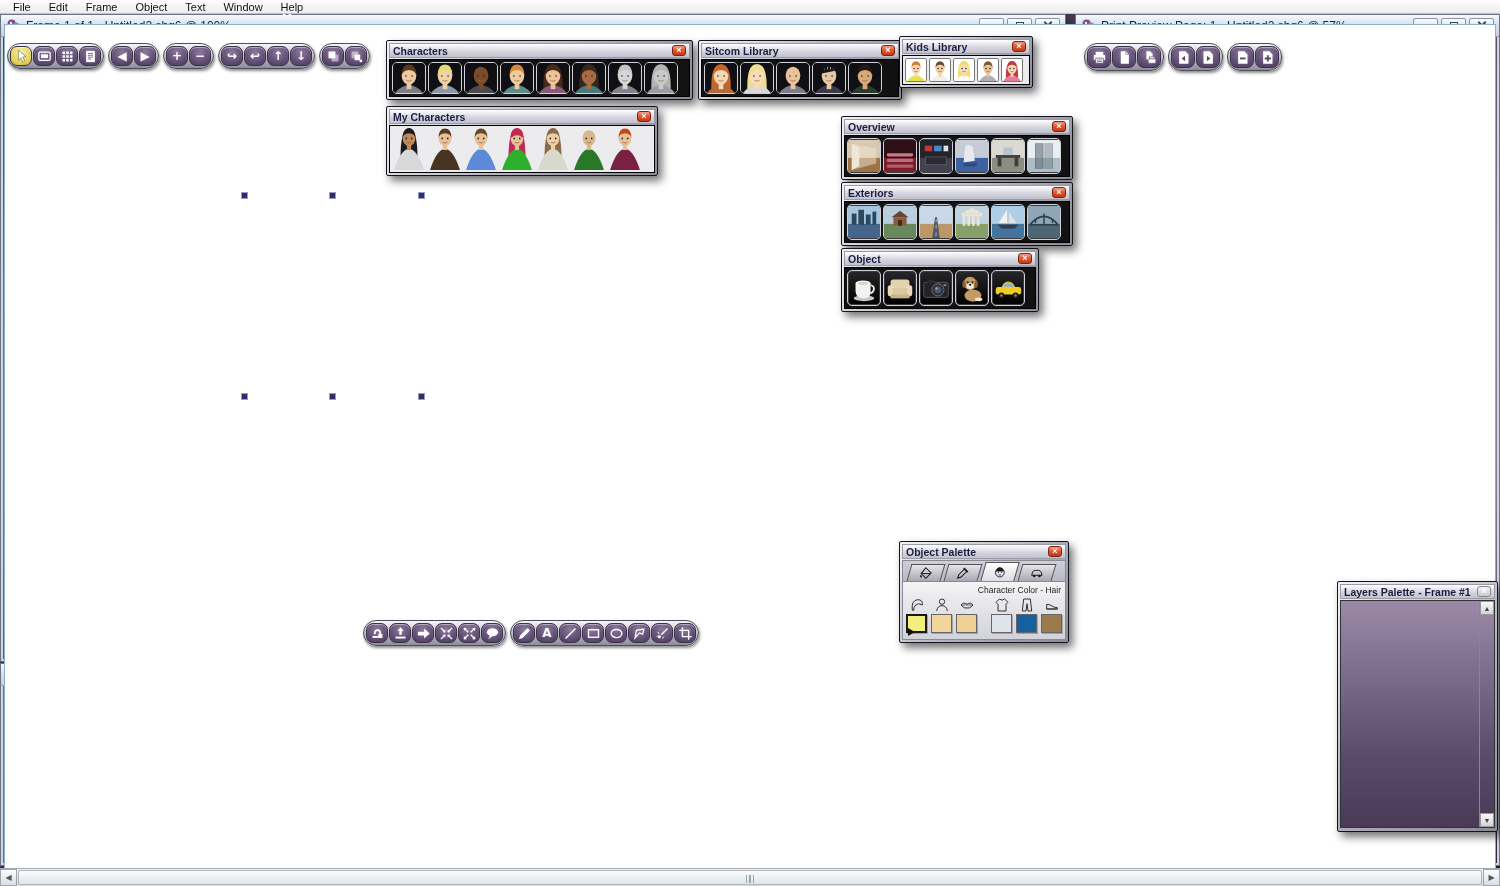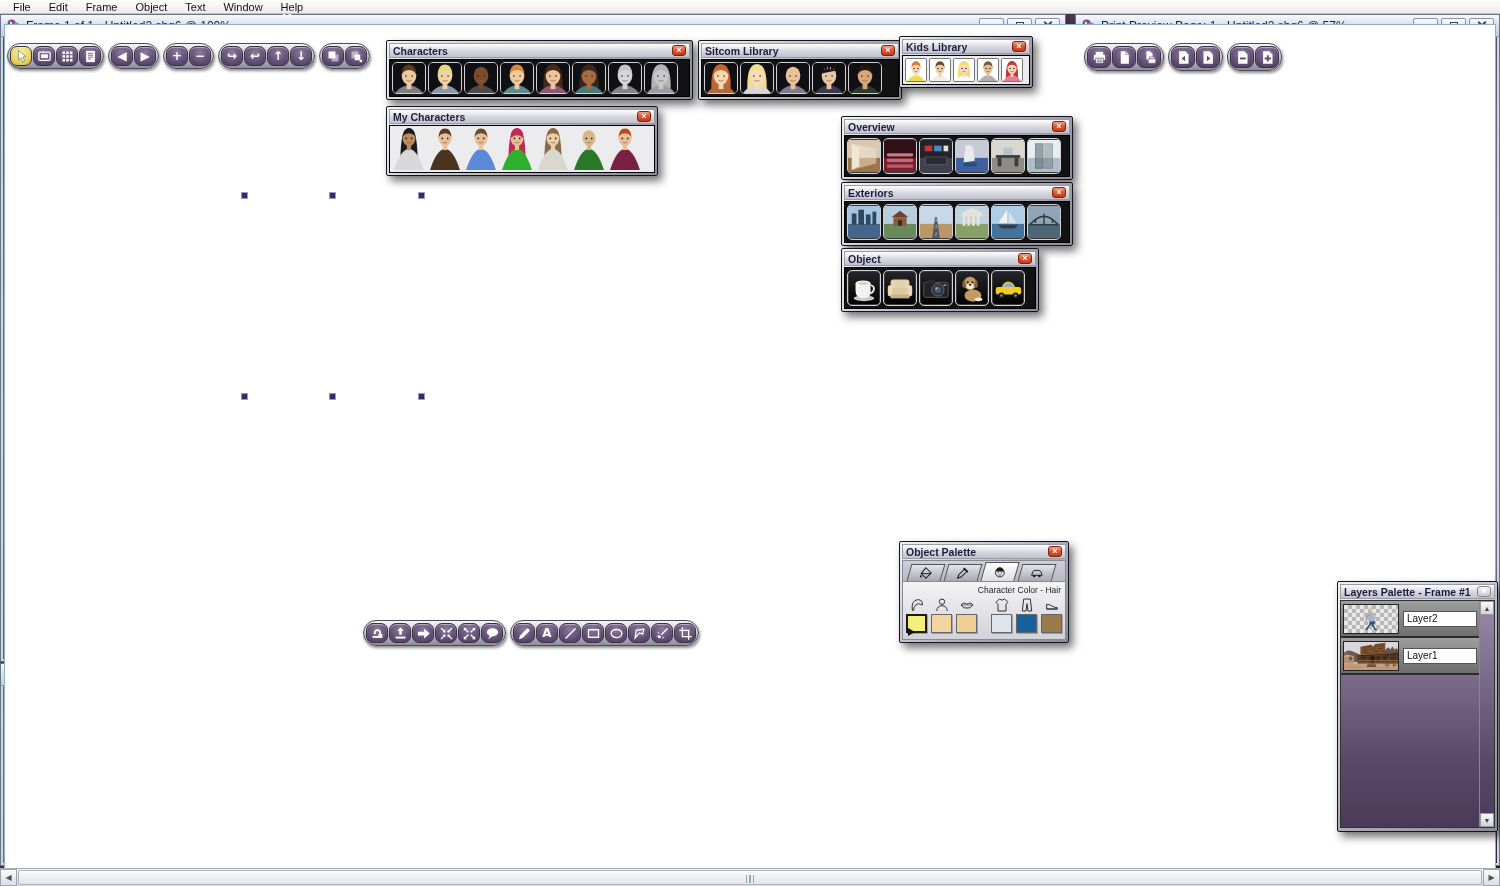--- a/index.html
+++ b/index.html
@@ -1214,38 +1214,20 @@
       </div>
   </div>
 </div>
 
 <div class="palette" id="layers-palette">
   <div class="ptitle">
     <span>Layers Palette - Frame #1</span>
     <span class="pclose" style="background:linear-gradient(#f4f4f8,#c8c8d2);border-color:#888"></span>
   </div>
   <div id="layers-body">
-    <div id="layers-list">
-        <div class="layerrow">
-          <div class="lthumb checker">
-            <svg viewBox="0 0 210 336" preserveAspectRatio="xMidYMid meet">
-              <use href="#g-scene-man"></use>
-            </svg>
-          </div>
-          <div class="layername">Layer2</div>
-        </div>
-        <div class="layerrow">
-          <div class="lthumb">
-            <svg viewBox="0 0 599 336" preserveAspectRatio="none">
-              <use href="#g-scene-bg"></use>
-            </svg>
-          </div>
-          <div class="layername">Layer1</div>
-        </div>
-      </div>
     <div class="vscroll">
       <span class="sarr">▲</span>
       <span class="sarr">▼</span>
     </div>
   </div>
 </div>
 
 <div class="win" id="overview-window">
   <div class="tbar">
     <span class="ticon"><svg viewBox="0 0 24 24">

